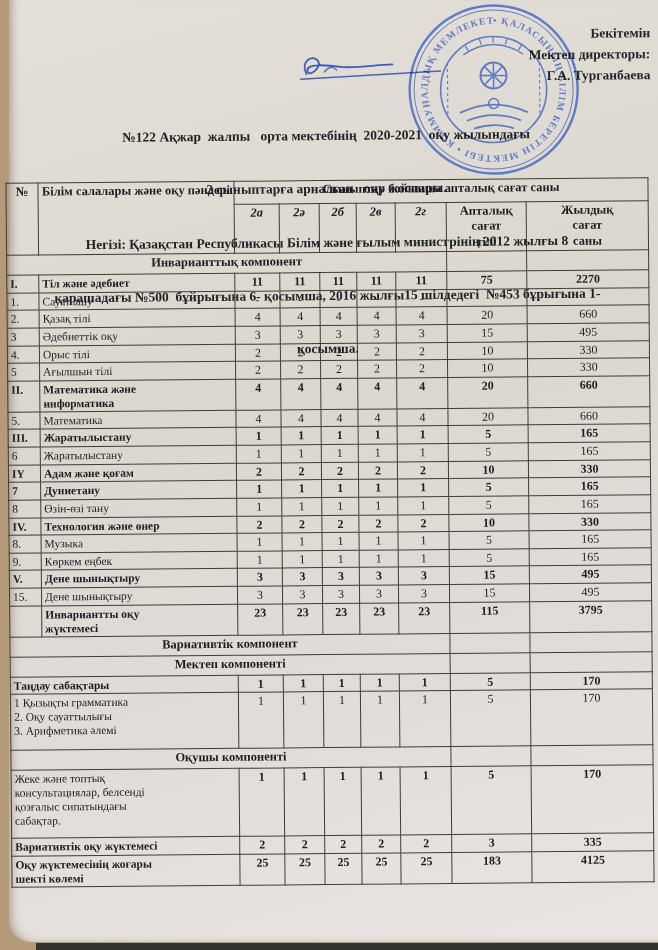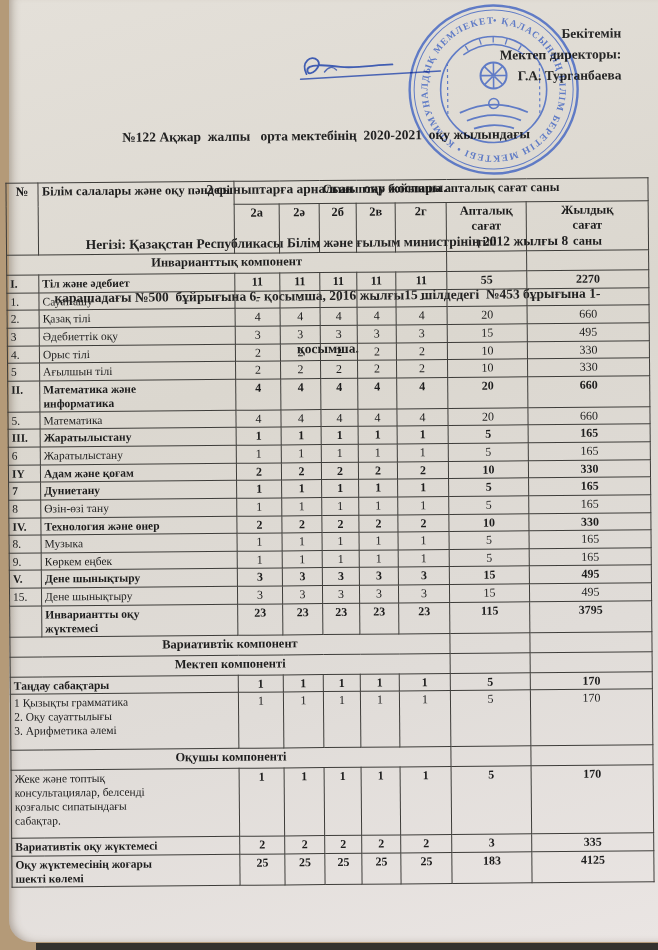--- a/index.html
+++ b/index.html
@@ -14,21 +14,21 @@
     border-bottom-left-radius:22px;
     box-shadow: inset 7px -2px 10px -5px rgba(90,70,50,.45);
   }
   .edge-bottom {
     position:absolute; left:36px; right:0; bottom:0; height:7px;
     background:#34322d;
   }
   .content { position:absolute; inset:0; transform:rotate(-0.5deg); }
 
   .approval {
-    position:absolute; top:26px; right:33px; text-align:right; z-index:2;
+    position:absolute; top:26px; right:4px; text-align:right; z-index:2;
     font-weight:bold; font-size:13.5px; line-height:1.55; color:#262626;
   }
   .signature {
     position:absolute; top:52px; right:208px; width:150px; height:32px; z-index:4;
   }
   .stamp {
     position:absolute; left:393px; top:2px; width:208px; height:180px; z-index:5;
     opacity:.8; mix-blend-mode:multiply; pointer-events:none;
   }
   .title {
@@ -41,21 +41,21 @@
     position:absolute; top:180px; left:8px; width:643px; z-index:2;
     border-collapse:collapse; table-layout:fixed;
     color:#1d1d1d; font-size:11.5px;
   }
   .plan th, .plan td {
     border:1px solid #3e3d3a; padding:1px 3px; line-height:1.22;
     vertical-align:top; overflow:hidden;
   }
   .plan thead th { font-weight:bold; text-align:center; font-size:12.5px; }
   .h-group { font-size:13px; height:20px; vertical-align:middle; }
-  .h-cls { vertical-align:top; }
+  .h-cls { vertical-align:top;font-style:italic; }
   .h-wk, .h-yr { white-space:pre-line; height:46px; }
   .h-num, .h-subj { vertical-align:middle; }
   .section-cell { font-weight:bold; text-align:center; font-size:12.5px; height:17px; }
   .lbl { text-align:left; white-space:pre-line; padding-left:4px; }
   .num { text-align:left; padding-left:4px; }
   .val { text-align:center; font-size:12px; }
   tr.b td { font-weight:bold; }
   td.b { font-weight:bold; }
   .vm { padding-top:20px; }
   .vb { padding-top:34px; }
@@ -149,21 +149,21 @@
           <td></td>
         </tr>
         <tr class="b">
           <td class="num">I.</td>
           <td class="lbl">Тіл және әдебиет</td>
           <td class="val">11</td>
           <td class="val">11</td>
           <td class="val">11</td>
           <td class="val">11</td>
           <td class="val">11</td>
-          <td class="val">55</td>
+          <td class="val">75</td>
           <td class="val">2270</td>
         </tr>
         <tr>
           <td class="num">1.</td>
           <td class="lbl">Сауат ашу</td>
           <td class="val">-</td>
           <td class="val">-</td>
           <td class="val">-</td>
           <td class="val">-</td>
           <td class="val">-</td>

